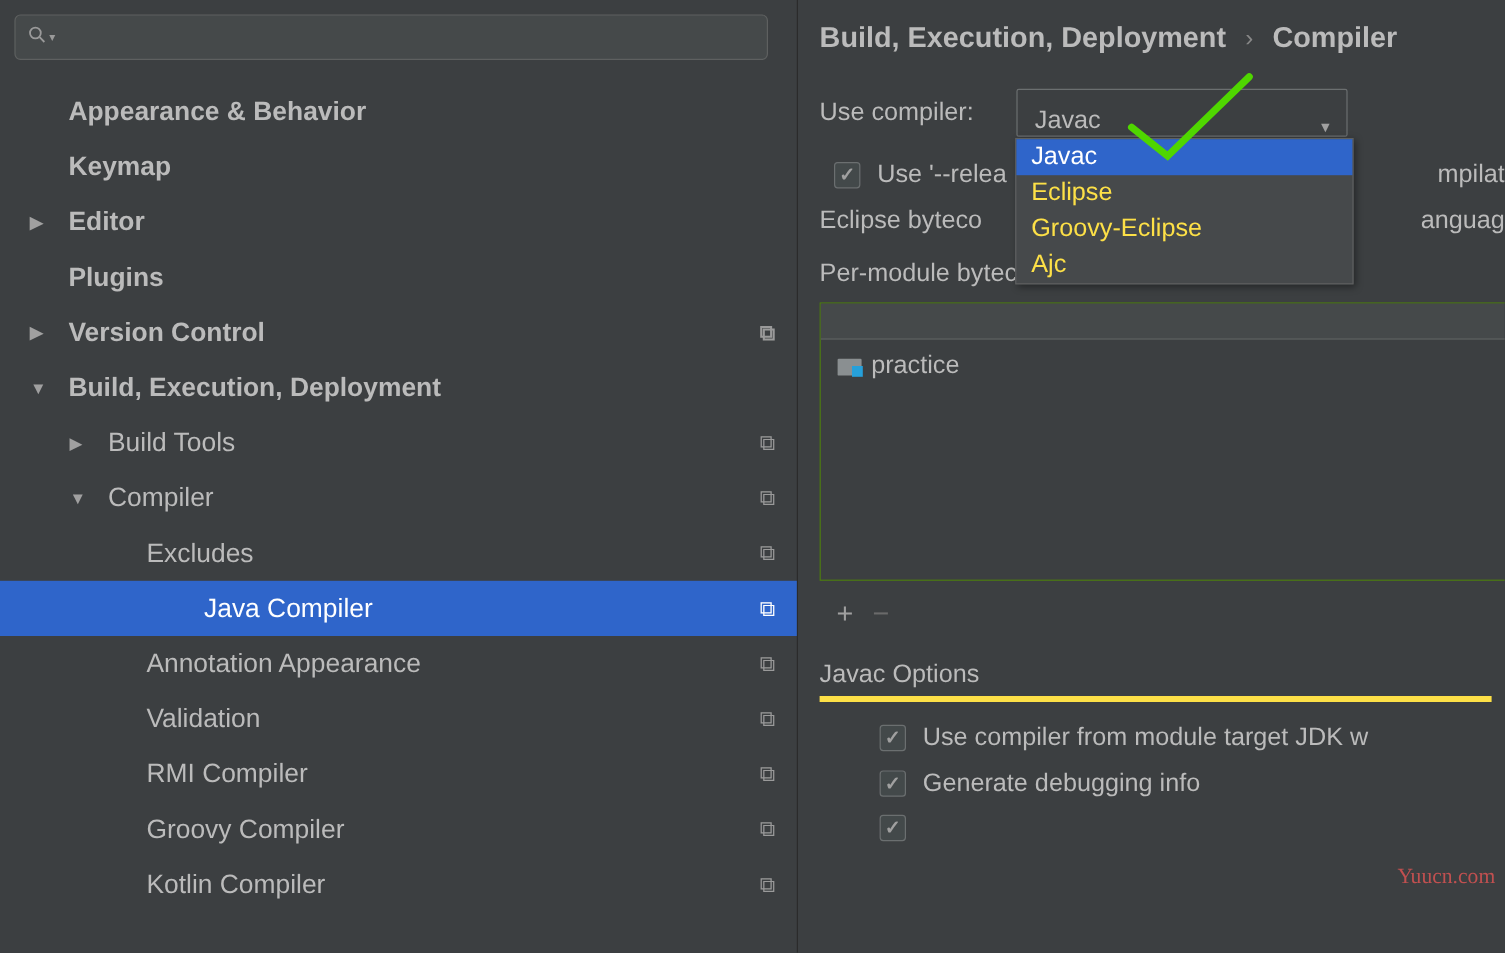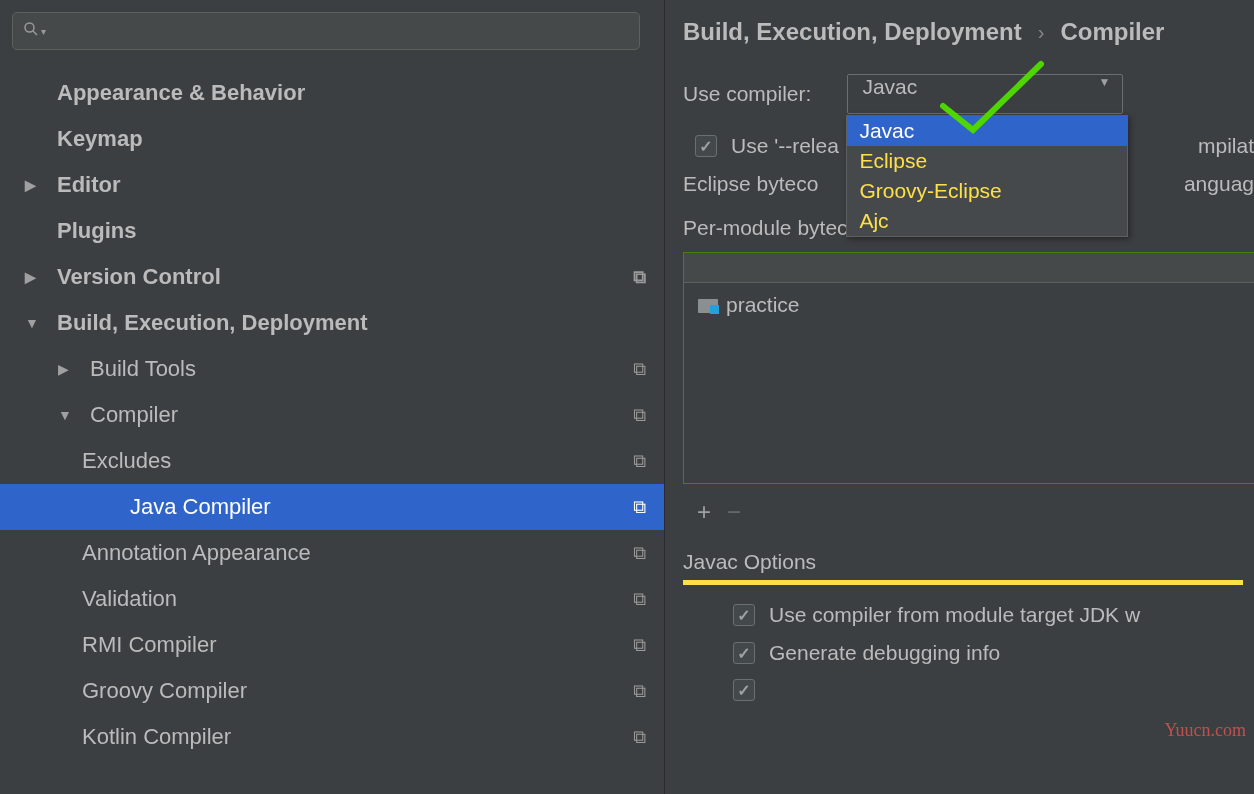--- a/index.html
+++ b/index.html
@@ -68,21 +68,21 @@
     .tree-chevron.empty { visibility: hidden; }
     .tree-item.selected {
       background: #2f65ca;
       color: #ffffff;
       gap: 48px;
     }
     .tree-item.selected .tree-chevron,
     .tree-item.selected .profile-icon { color: #ffffff; }
     .level-1 { padding-left: 25px; }
     .level-2 { padding-left: 58px; }
-    .level-3 { padding-left: 50px; justify-content: space-between; }
+    .level-3 { padding-left: 90px; justify-content: space-between; }
     .profile-icon {
       color: #9a9a9a;
       font-size: 18px;
       padding-right: 18px;
     }
     .main {
       flex: 1;
       background: #3c3f41;
       padding: 18px 0 0 18px;
       position: relative;
@@ -108,21 +108,21 @@
     }
     .form-label { margin-right: 20px; }
     .form-row-indent { padding-left: 12px; }
     .dropdown {
       background: #3c3f41;
       border: 1px solid #6b6f70;
       border-radius: 2px;
       height: 40px;
       width: 276px;
       display: flex;
-      align-items: flex-start;
+      align-items: flex-end;
       justify-content: space-between;
       padding: 0 12px 0 14px;
       color: #bbbbbb;
       font-size: 21px;
       position: relative;
     }
     .dropdown-arrow { color: #a0a0a0; font-size: 12px; }
     .dropdown-list {
       position: absolute;
       top: 40px;

